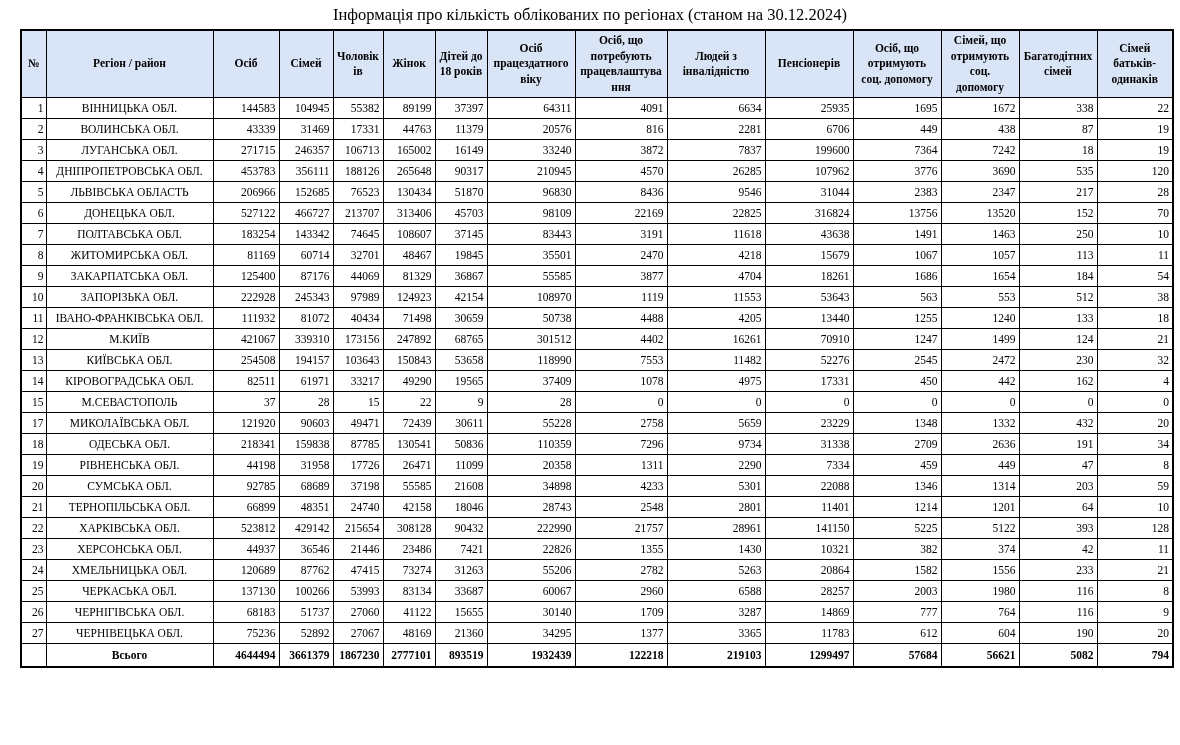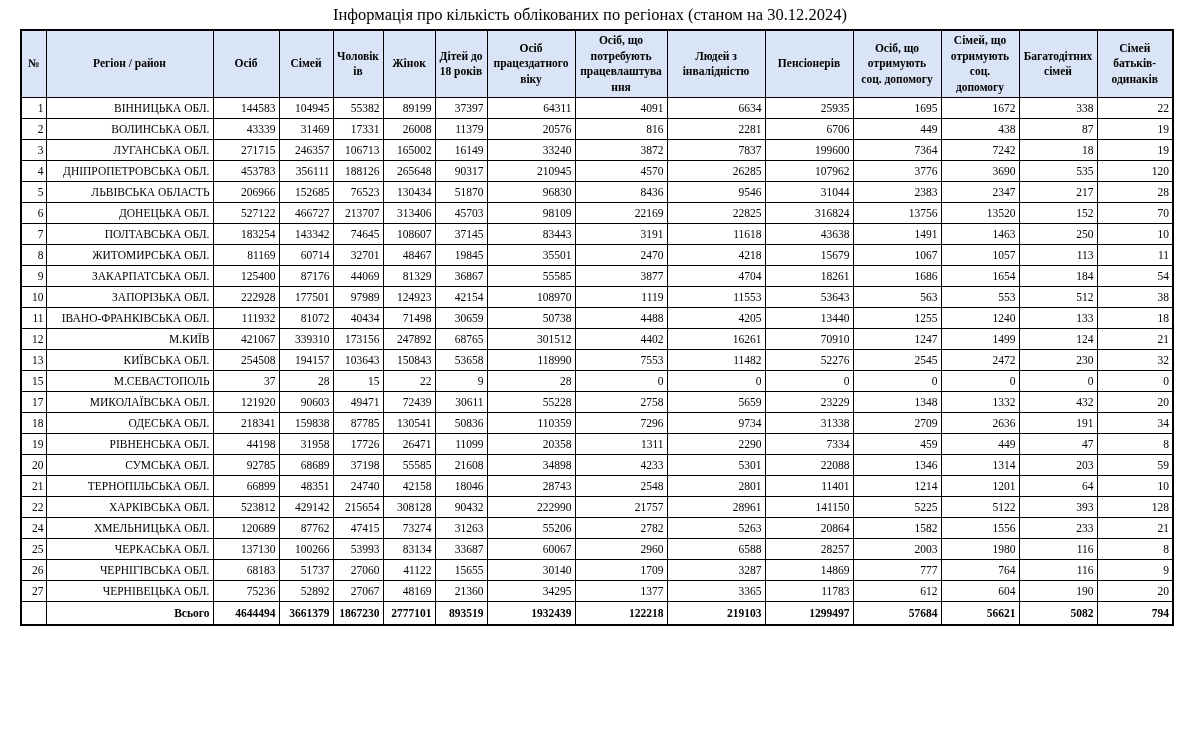--- a/index.html
+++ b/index.html
@@ -63,21 +63,21 @@
     word-wrap: break-word;
   }
   tbody td, tfoot td {
     font-size: 11.5px;
     height: 21px;
     vertical-align: middle;
     padding: 1px 3px;
     white-space: nowrap;
   }
   td.num    { text-align: right; padding-right: 2px; }
-  td.region { text-align: right; margin-left: 37px; }
+  td.region { text-align: center; margin-left: 37px; }
   td.val    { text-align: right; }
   tfoot td  { font-weight: bold; height: 23px; }
 </style>
 </head>
 <body>
 
 <div class="page">
   <div class="title">Інформація про кількість облікованих по регіонах (станом на 30.12.2024)</div>
 
   <table class="report">
@@ -134,21 +134,21 @@
           <td class="val">1672</td>
           <td class="val">338</td>
           <td class="val">22</td>
         </tr>
         <tr>
           <td class="num">2</td>
           <td class="region">ВОЛИНСЬКА ОБЛ.</td>
           <td class="val">43339</td>
           <td class="val">31469</td>
           <td class="val">17331</td>
-          <td class="val">26008</td>
+          <td class="val">44763</td>
           <td class="val">11379</td>
           <td class="val">20576</td>
           <td class="val">816</td>
           <td class="val">2281</td>
           <td class="val">6706</td>
           <td class="val">449</td>
           <td class="val">438</td>
           <td class="val">87</td>
           <td class="val">19</td>
         </tr>
@@ -268,21 +268,21 @@
           <td class="val">18261</td>
           <td class="val">1686</td>
           <td class="val">1654</td>
           <td class="val">184</td>
           <td class="val">54</td>
         </tr>
         <tr>
           <td class="num">10</td>
           <td class="region">ЗАПОРІЗЬКА ОБЛ.</td>
           <td class="val">222928</td>
-          <td class="val">177501</td>
+          <td class="val">245343</td>
           <td class="val">97989</td>
           <td class="val">124923</td>
           <td class="val">42154</td>
           <td class="val">108970</td>
           <td class="val">1119</td>
           <td class="val">11553</td>
           <td class="val">53643</td>
           <td class="val">563</td>
           <td class="val">553</td>
           <td class="val">512</td>
@@ -333,20 +333,37 @@
           <td class="val">118990</td>
           <td class="val">7553</td>
           <td class="val">11482</td>
           <td class="val">52276</td>
           <td class="val">2545</td>
           <td class="val">2472</td>
           <td class="val">230</td>
           <td class="val">32</td>
         </tr>
         <tr>
+          <td class="num">14</td>
+          <td class="region">КІРОВОГРАДСЬКА ОБЛ.</td>
+          <td class="val">82511</td>
+          <td class="val">61971</td>
+          <td class="val">33217</td>
+          <td class="val">49290</td>
+          <td class="val">19565</td>
+          <td class="val">37409</td>
+          <td class="val">1078</td>
+          <td class="val">4975</td>
+          <td class="val">17331</td>
+          <td class="val">450</td>
+          <td class="val">442</td>
+          <td class="val">162</td>
+          <td class="val">4</td>
+        </tr>
+        <tr>
           <td class="num">15</td>
           <td class="region">М.СЕВАСТОПОЛЬ</td>
           <td class="val">37</td>
           <td class="val">28</td>
           <td class="val">15</td>
           <td class="val">22</td>
           <td class="val">9</td>
           <td class="val">28</td>
           <td class="val">0</td>
           <td class="val">0</td>
@@ -450,20 +467,37 @@
           <td class="val">308128</td>
           <td class="val">90432</td>
           <td class="val">222990</td>
           <td class="val">21757</td>
           <td class="val">28961</td>
           <td class="val">141150</td>
           <td class="val">5225</td>
           <td class="val">5122</td>
           <td class="val">393</td>
           <td class="val">128</td>
+        </tr>
+        <tr>
+          <td class="num">23</td>
+          <td class="region">ХЕРСОНСЬКА ОБЛ.</td>
+          <td class="val">44937</td>
+          <td class="val">36546</td>
+          <td class="val">21446</td>
+          <td class="val">23486</td>
+          <td class="val">7421</td>
+          <td class="val">22826</td>
+          <td class="val">1355</td>
+          <td class="val">1430</td>
+          <td class="val">10321</td>
+          <td class="val">382</td>
+          <td class="val">374</td>
+          <td class="val">42</td>
+          <td class="val">11</td>
         </tr>
         <tr>
           <td class="num">24</td>
           <td class="region">ХМЕЛЬНИЦЬКА ОБЛ.</td>
           <td class="val">120689</td>
           <td class="val">87762</td>
           <td class="val">47415</td>
           <td class="val">73274</td>
           <td class="val">31263</td>
           <td class="val">55206</td>

